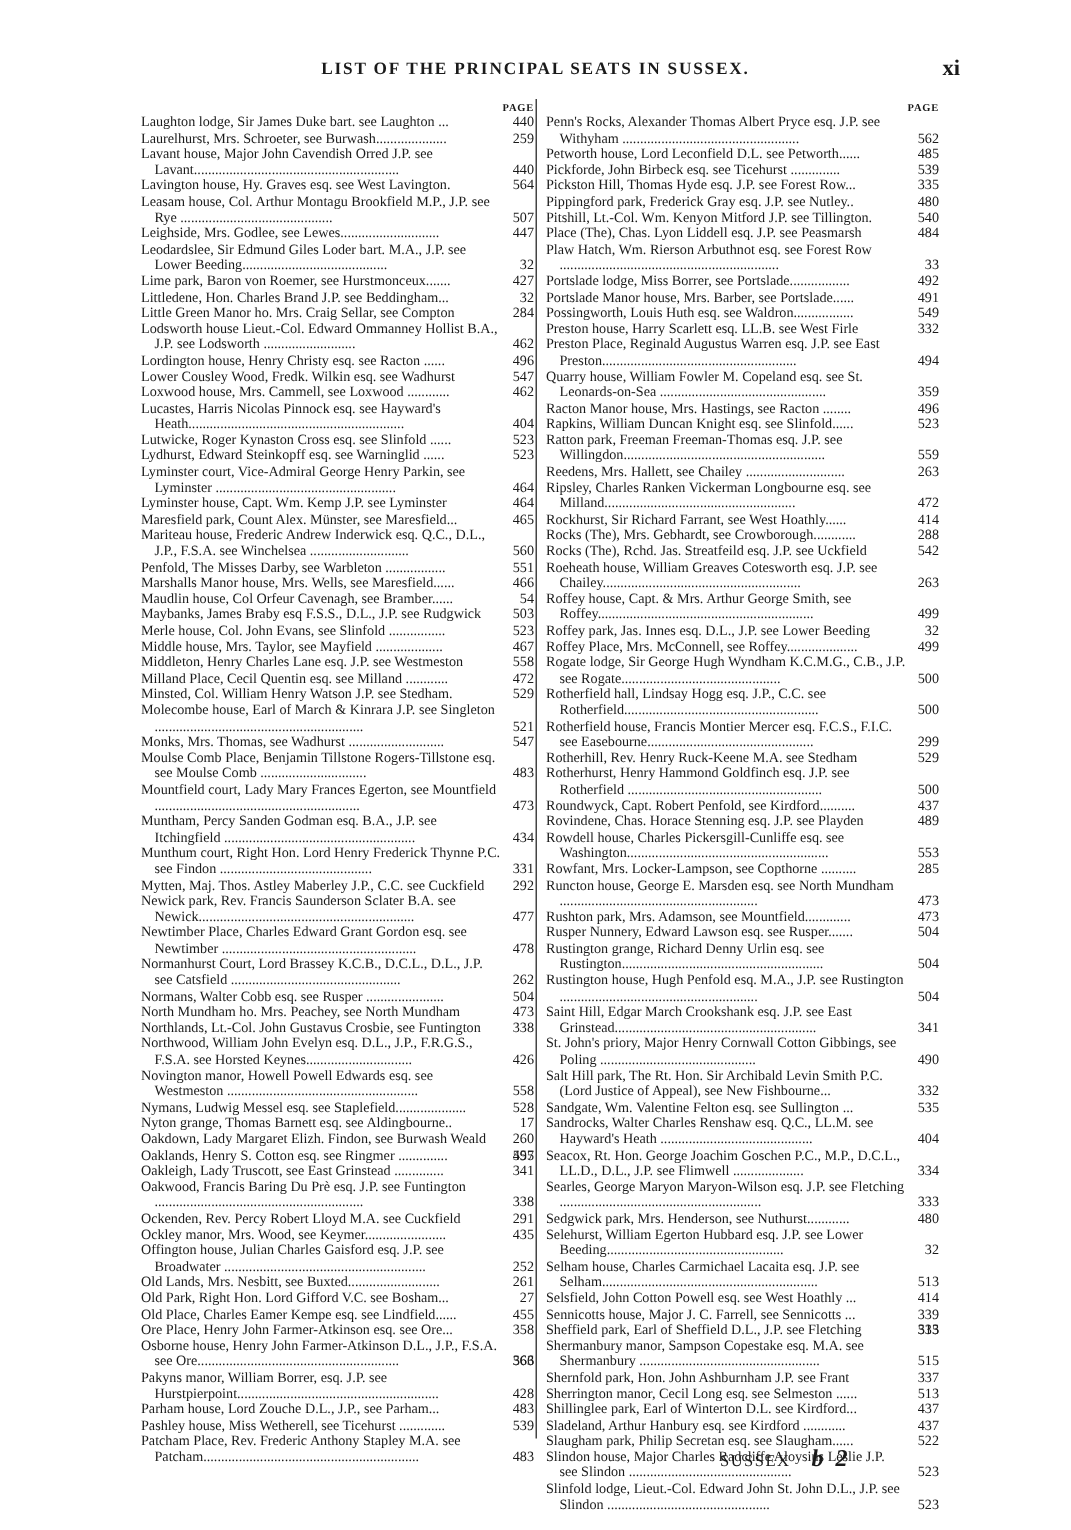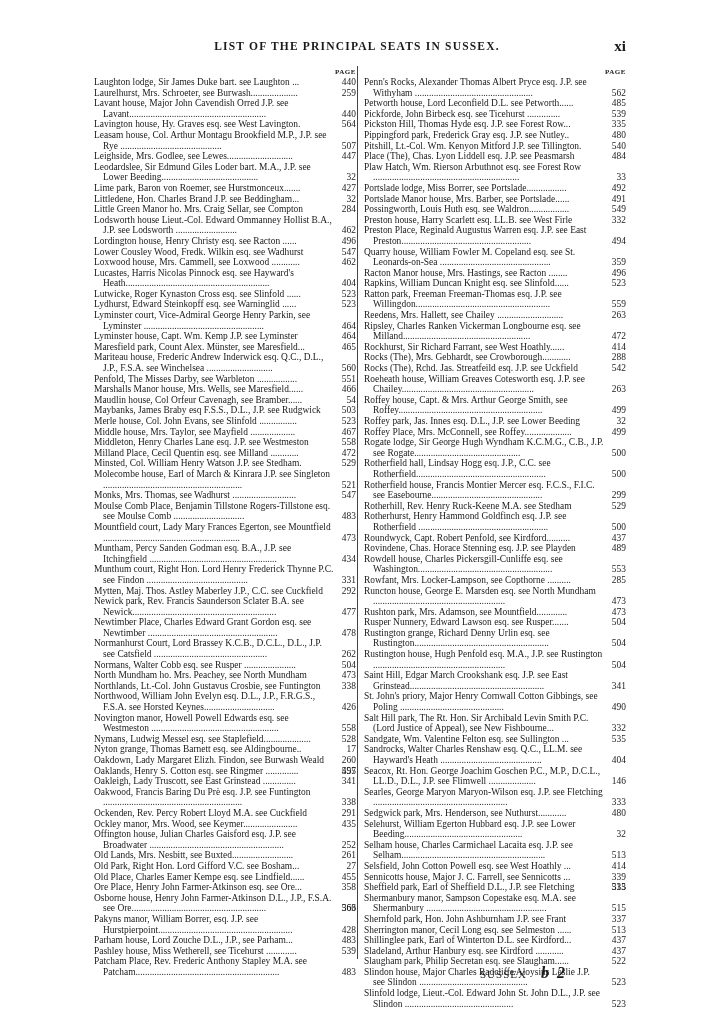--- a/index.html
+++ b/index.html
@@ -1,21 +1,21 @@
 <!DOCTYPE html>
 <html><head>
 <meta charset="utf-8">
 <style>
   html, body { margin: 0; padding: 0; background: #ffffff; }
   body { width: 714px; height: 1020px; position: relative; overflow: hidden;
          font-family: "Liberation Serif", "DejaVu Serif", serif; color: #1a1a1a; }
   .header { position: absolute; top: 40px; left: 0; width: 714px; height: 20px; }
   .title { position: absolute; left: 0; width: 714px; text-align: center; top: 0;
            font-size: 11.5px; letter-spacing: 1.2px; font-weight: bold; }
-  .folio { position: absolute; right: 88px; top: -2px; font-size: 15px; font-weight: bold; }
+  .folio { position: absolute; right: 74px; top: -2px; font-size: 15px; font-weight: bold; }
   .col { position: absolute; top: 67px; width: 262px; font-size: 9.45px; line-height: 10.6px; }
   .col.left { left: 94px; }
   .col.right { left: 364px; }
   .divider { position: absolute; left: 357px; top: 66px; width: 1px; height: 893px; background: #444; }
   .page-label { text-align: right; font-size: 7px; letter-spacing: .5px; font-weight: bold; height: 10px; line-height: 10px; }
   .entry { position: relative; padding-right: 22px; text-indent: -9px; padding-left: 9px; }
   .entry .pg { position: absolute; right: 0; bottom: 0; width: 22px; text-align: right; text-indent: 0; }
   .entry .txt { }
   .footer { position: absolute; top: 964px; left: 480px; font-size: 11px; letter-spacing: 1px; }
   .footer .sig { font-style: italic; font-size: 16px; margin-left: 14px; font-weight: bold; letter-spacing: 2px; }
@@ -142,21 +142,21 @@
       <div class="entry"><span class="txt">Runcton house, George E. Marsden esq. see North Mundham ........................................................</span><span class="pg">473</span></div>
       <div class="entry"><span class="txt">Rushton park, Mrs. Adamson, see Mountfield.............</span><span class="pg">473</span></div>
       <div class="entry"><span class="txt">Rusper Nunnery, Edward Lawson esq. see Rusper.......</span><span class="pg">504</span></div>
       <div class="entry"><span class="txt">Rustington grange, Richard Denny Urlin esq. see Rustington.........................................................</span><span class="pg">504</span></div>
       <div class="entry"><span class="txt">Rustington house, Hugh Penfold esq. M.A., J.P. see Rustington ........................................................</span><span class="pg">504</span></div>
       <div class="entry"><span class="txt">Saint Hill, Edgar March Crookshank esq. J.P. see East Grinstead.........................................................</span><span class="pg">341</span></div>
       <div class="entry"><span class="txt">St. John's priory, Major Henry Cornwall Cotton Gibbings, see Poling ............................................</span><span class="pg">490</span></div>
       <div class="entry"><span class="txt">Salt Hill park, The Rt. Hon. Sir Archibald Levin Smith P.C. (Lord Justice of Appeal), see New Fishbourne...</span><span class="pg">332</span></div>
       <div class="entry"><span class="txt">Sandgate, Wm. Valentine Felton esq. see Sullington ...</span><span class="pg">535</span></div>
       <div class="entry"><span class="txt">Sandrocks, Walter Charles Renshaw esq. Q.C., LL.M. see Hayward's Heath ...........................................</span><span class="pg">404</span></div>
-      <div class="entry"><span class="txt">Seacox, Rt. Hon. George Joachim Goschen P.C., M.P., D.C.L., LL.D., D.L., J.P. see Flimwell ....................</span><span class="pg">146</span></div>
+      <div class="entry"><span class="txt">Seacox, Rt. Hon. George Joachim Goschen P.C., M.P., D.C.L., LL.D., D.L., J.P. see Flimwell ....................</span><span class="pg">334</span></div>
       <div class="entry"><span class="txt">Searles, George Maryon Maryon-Wilson esq. J.P. see Fletching .........................................................</span><span class="pg">333</span></div>
       <div class="entry"><span class="txt">Sedgwick park, Mrs. Henderson, see Nuthurst............</span><span class="pg">480</span></div>
       <div class="entry"><span class="txt">Selehurst, William Egerton Hubbard esq. J.P. see Lower Beeding..................................................</span><span class="pg">32</span></div>
       <div class="entry"><span class="txt">Selham house, Charles Carmichael Lacaita esq. J.P. see Selham.............................................................</span><span class="pg">513</span></div>
       <div class="entry"><span class="txt">Selsfield, John Cotton Powell esq. see West Hoathly ...</span><span class="pg">414</span></div>
       <div class="entry"><span class="txt">Sennicotts house, Major J. C. Farrell, see Sennicotts ...</span><span class="pg">339</span></div>
       <div class="entry"><span class="txt">Sheffield park, Earl of Sheffield D.L., J.P. see Fletching</span><span class="pg">333</span></div>
       <div class="entry"><span class="pg">515</span></div>
       <div class="entry"><span class="txt">Shermanbury manor, Sampson Copestake esq. M.A. see Shermanbury ...................................................</span><span class="pg">515</span></div>
       <div class="entry"><span class="txt">Shernfold park, Hon. John Ashburnham J.P. see Frant</span><span class="pg">337</span></div>

